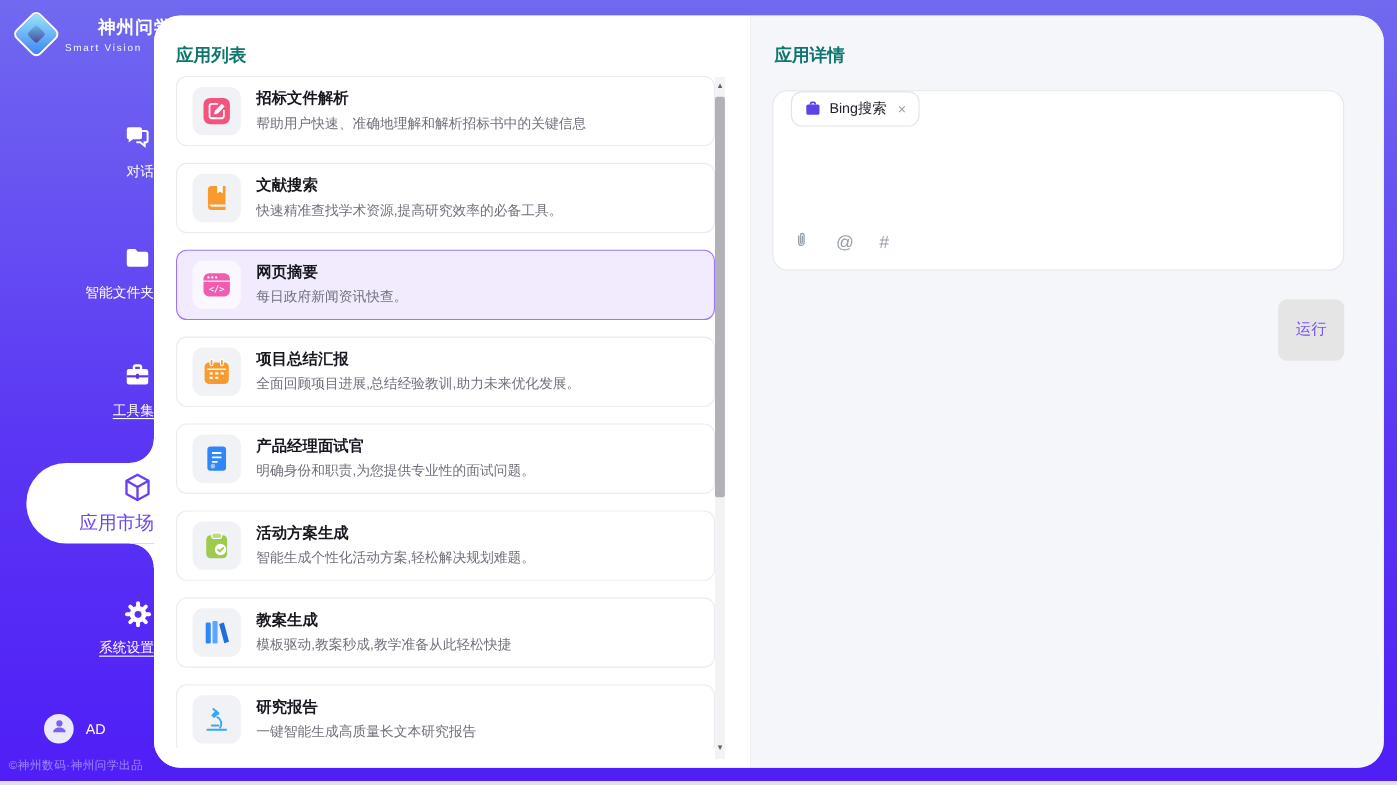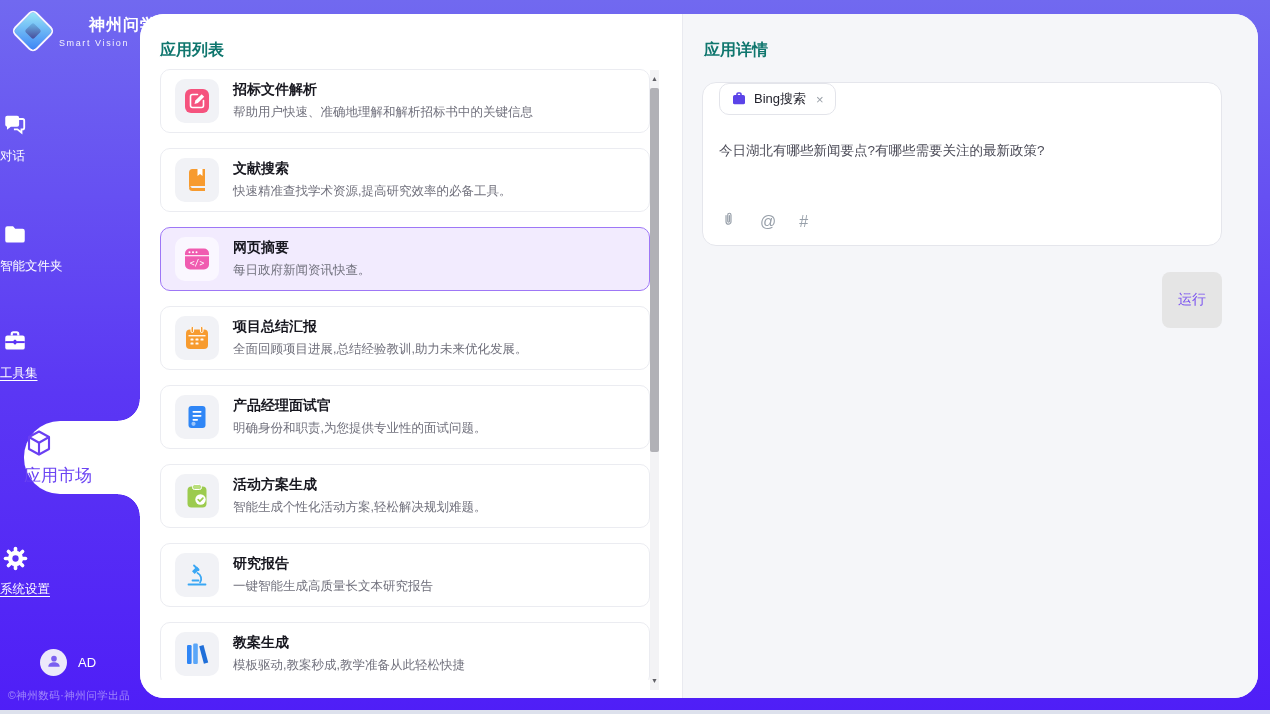--- a/index.html
+++ b/index.html
@@ -17,21 +17,21 @@
   .logo { position:absolute; top:14px; left:16px; display:flex; align-items:center; gap:9px; }
   .logo-diamond { width:34px; height:34px; position:relative; flex:none; }
   .logo-diamond .d1 { position:absolute; inset:3px; transform:rotate(45deg); border-radius:4px;
     background:linear-gradient(135deg,#9be8f7,#3b82f5); box-shadow:0 0 0 2px rgba(255,255,255,.95); }
   .logo-diamond .d2 { position:absolute; inset:11px; transform:rotate(45deg); border-radius:2px;
     background:linear-gradient(135deg,#69b4e6,#45418f); opacity:.92; }
   .brand-name { font-size:16px; font-weight:bold; color:#fff; letter-spacing:1px; white-space:nowrap;margin-left:30px; }
   .brand-sub { font-size:9px; color:rgba(255,255,255,.92); letter-spacing:1.6px; margin-top:2px; }
 
   .nav-item { position:absolute; left:0; width:140px; display:flex; flex-direction:column;
-    align-items:flex-start; gap:8px; color:#fff; font-size:12.5px; }
+    align-items:flex-end; gap:8px; color:#fff; font-size:12.5px; }
   .nav-item:nth-child(1){ top:110px; }
   .nav-item:nth-child(2){ top:220px; }
   .nav-item:nth-child(3){ top:327px; }
   .nav-item:nth-child(4){ top:421px; }
   .nav-item:nth-child(5){ top:543px; }
   .nav-icon { width:30px; height:30px; display:flex; align-items:center; justify-content:center; }
   .nav-label.u { text-decoration:underline; text-underline-offset:3px; }
 
   .nav-item.active { left:24px; width:116px; height:73px; justify-content:center; gap:6px;
     background:#fff; border-radius:36px 0 0 36px; color:#6b44f3; font-size:17px; }
@@ -293,48 +293,48 @@
     </div>
     <div class="card-text" data-interactable="false">
       <div class="card-name" data-interactable="false">活动方案生成</div>
       <div class="card-desc" data-interactable="false">智能生成个性化活动方案,轻松解决规划难题。</div>
     </div>
   </div>
         <div class="card" data-interactable="true">
     <div class="card-iconbox" data-interactable="false">
       <span class="card-icon" data-interactable="false">
     <svg width="26" height="26" viewBox="0 0 26 26">
+                <rect x="3" y="4" width="4.6" height="19" rx="1.2" fill="#2f86f6"></rect>
+                <rect x="9.2" y="2.5" width="4.6" height="20.5" rx="1.2" fill="#5aa6f8"></rect>
+                <path d="M15.2 5.2l4.3-1.2 4.7 17.5-4.3 1.2z" fill="#1f6fd9"></path>
+              </svg>
+  </span>
+    </div>
+    <div class="card-text" data-interactable="false">
+      <div class="card-name" data-interactable="false">教案生成</div>
+      <div class="card-desc" data-interactable="false">模板驱动,教案秒成,教学准备从此轻松快捷</div>
+    </div>
+  </div>
+        <div class="card" data-interactable="true">
+    <div class="card-iconbox" data-interactable="false">
+      <span class="card-icon" data-interactable="false">
+    <svg width="26" height="26" viewBox="0 0 26 26">
                 <g stroke="#3aa7f4" stroke-width="1.8" fill="none" stroke-linecap="round">
                   <path d="M10 3.5l4.5 4.5"></path>
                   <path d="M12.8 4.5L8 9.3l2.7 2.7 4.8-4.8z" fill="#3aa7f4" stroke="none"></path>
                   <path d="M13.5 11a6.5 6.5 0 0 1 2.6 9.5"></path>
                   <path d="M4.5 22.5h17"></path>
                   <path d="M8.5 18.5h6"></path>
                 </g>
               </svg>
   </span>
     </div>
     <div class="card-text" data-interactable="false">
       <div class="card-name" data-interactable="false">研究报告</div>
       <div class="card-desc" data-interactable="false">一键智能生成高质量长文本研究报告</div>
-    </div>
-  </div>
-        <div class="card" data-interactable="true">
-    <div class="card-iconbox" data-interactable="false">
-      <span class="card-icon" data-interactable="false">
-    <svg width="26" height="26" viewBox="0 0 26 26">
-                <rect x="3" y="4" width="4.6" height="19" rx="1.2" fill="#2f86f6"></rect>
-                <rect x="9.2" y="2.5" width="4.6" height="20.5" rx="1.2" fill="#5aa6f8"></rect>
-                <path d="M15.2 5.2l4.3-1.2 4.7 17.5-4.3 1.2z" fill="#1f6fd9"></path>
-              </svg>
-  </span>
-    </div>
-    <div class="card-text" data-interactable="false">
-      <div class="card-name" data-interactable="false">教案生成</div>
-      <div class="card-desc" data-interactable="false">模板驱动,教案秒成,教学准备从此轻松快捷</div>
     </div>
   </div>
       </div>
     <div class="vscroll" data-interactable="true">
       <div class="vs-arrow up" data-interactable="true">▲</div>
       <div class="vs-thumb" data-interactable="true"></div>
       <div class="vs-arrow down" data-interactable="true">▼</div>
     </div>
   </section>
   <div class="divider" data-interactable="false"></div>
@@ -344,21 +344,20 @@
       <div class="tag" data-interactable="true">
         <span class="tag-icon" data-interactable="false">
           <svg width="16" height="16" viewBox="0 0 24 24">
               <path fill="none" stroke="#5b43e8" stroke-width="2.4" d="M9 6V4.8A1.8 1.8 0 0 1 10.8 3h2.4A1.8 1.8 0 0 1 15 4.8V6"></path>
               <rect x="3" y="6" width="18" height="14" rx="2.5" fill="#5b43e8"></rect>
             </svg>
         </span>
         <span class="tag-label" data-interactable="false">Bing搜索</span>
         <span class="tag-close" data-interactable="true">×</span>
       </div>
-      <div class="prompt-text" data-interactable="true">今日湖北有哪些新闻要点?有哪些需要关注的最新政策?</div>
       <div class="attach-row" data-interactable="false">
         <span data-interactable="true">
           <svg width="17" height="17" viewBox="0 0 24 24">
               <path fill="none" stroke="#98a0aa" stroke-width="1.7" stroke-linecap="round" d="M8.5 6.5v8.5a3.5 3.5 0 0 0 7 0V5.5a2.3 2.3 0 0 0-4.6 0v9a1.2 1.2 0 0 0 2.4 0v-8"></path>
             </svg>
         </span>
         <span class="glyph" data-interactable="true">@</span>
         <span class="glyph" data-interactable="true">#</span>
       </div>
     </div>

